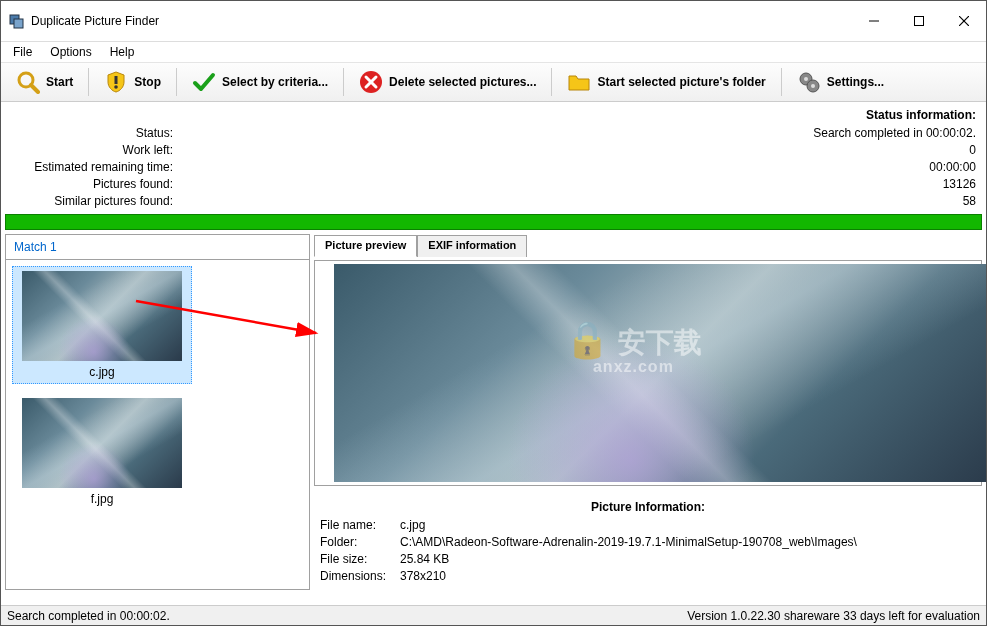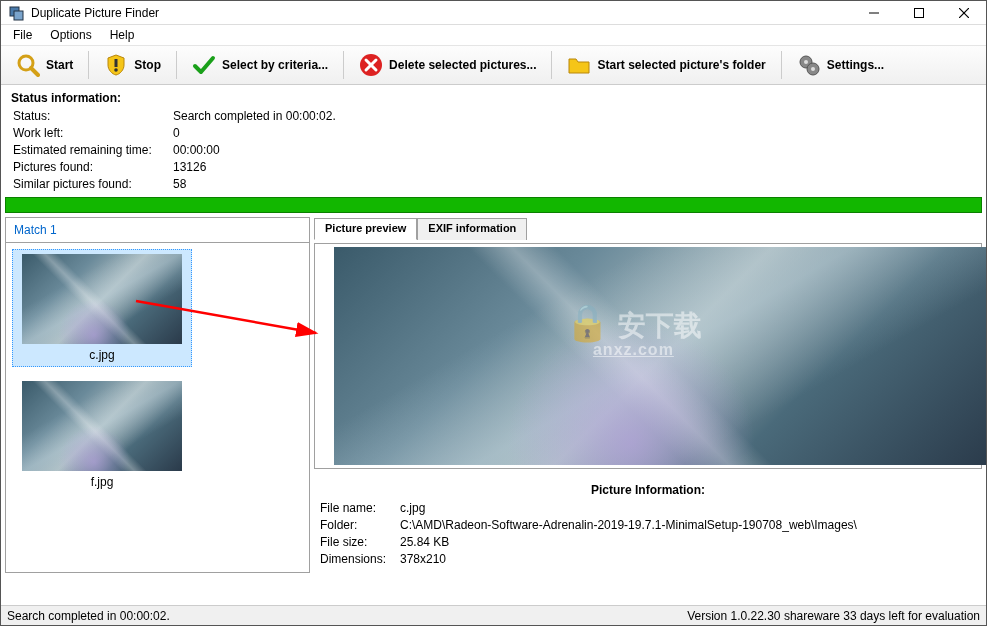--- a/index.html
+++ b/index.html
@@ -1,32 +1,32 @@
 <!DOCTYPE html>
 <html><head>
 <meta charset="utf-8">
 <style>
 * { box-sizing: border-box; margin: 0; padding: 0; }
 body { font-family: "Segoe UI", Tahoma, sans-serif; font-size: 12px; background: #fff; width: 987px; height: 626px; overflow: hidden; border: 1px solid #555; position: relative; }
 
-.titlebar { height: 24px; background: #fff; display: flex; align-items: center; padding-left: 8px; border-bottom: 1px solid #ddd; }
+.titlebar { height: 41px; background: #fff; display: flex; align-items: center; padding-left: 8px; border-bottom: 1px solid #ddd; }
 .titlebar .app-icon { width: 16px; height: 16px; margin-right: 6px; }
 .titlebar .title { flex: 1; font-size: 12px; color: #000; }
 .titlebar .win-controls { display: flex; }
 .titlebar .win-btn { width: 45px; height: 29px; display: flex; align-items: center; justify-content: center; font-size: 14px; cursor: pointer; }
 
 .menubar { height: 20px; display: flex; align-items: center; padding-left: 4px; gap: 2px; background: #fff; }
 .menubar .menu-item { padding: 2px 8px; cursor: pointer; }
 
 .toolbar { height: 40px; background: linear-gradient(#fdfdfd, #f0f0f0); border-top: 1px solid #e5e5e5; border-bottom: 1px solid #ccc; display: flex; align-items: center; padding: 0 6px; gap: 4px; }
 .tool-btn { display: flex; align-items: center; gap: 6px; padding: 4px 8px; cursor: pointer; border: 1px solid transparent; border-radius: 2px; font-weight: bold; font-size: 12px; }
 .tool-sep { width: 1px; height: 28px; background: #ccc; margin: 0 2px; }
 .tool-icon { width: 24px; height: 24px; display: block; }
 
-.status-section { padding: 6px 10px 4px 10px; }
+.status-section { padding: 6px 10px 4px 10px; text-align: right; }
 .status-section .section-title { font-weight: bold; margin-bottom: 4px; }
 .status-grid { display: grid; grid-template-columns: 160px auto; row-gap: 3px; padding-left: 2px; }
 
 .green-bar { height: 16px; background: #12b700; border: 1px solid #0a8000; margin: 2px 4px 4px 4px; }
 
 .main-row { display: flex; padding: 0 4px 4px 4px; height: 360px; gap: 4px; }
 .match-panel { width: 305px; border: 1px solid #a0a0a0; background: #fff; display: flex; flex-direction: column; position: relative; }
 .match-tab { color: #0066cc; padding: 5px 8px; border-bottom: 1px solid #a0a0a0; }
 .match-body { flex: 1; overflow: auto; padding: 6px; }
 .thumb-item { display: flex; flex-direction: column; align-items: center; width: 180px; padding: 4px; margin: 0 0 10px 0; }
@@ -42,21 +42,21 @@
 .tabs-row { display: flex; gap: 0; height: 22px; }
 .tab { padding: 3px 10px; border: 1px solid #a0a0a0; border-bottom: none; background: #f0f0f0; cursor: pointer; font-weight: bold; font-size: 11px; position: relative; top: 1px; }
 .tab.active { background: #fff; z-index: 2; border-bottom: 1px solid #fff; }
 .preview-box { border: 1px solid #a0a0a0; background: #fff; height: 226px; padding: 3px; }
 .preview-img { width: 100%; height: 100%; background: linear-gradient(135deg, #3a5a6a 0%, #6a8a9a 30%, #aabbc0 50%, #4a6a7a 70%, #2a3a4a 100%); position: relative; overflow: hidden; margin-left: 16px; }
 .preview-img::before { content: ""; position: absolute; inset: 0; background:
   radial-gradient(circle at 45% 90%, rgba(180,160,220,0.7) 0%, transparent 30%),
   linear-gradient(45deg, transparent 40%, rgba(255,255,255,0.3) 45%, transparent 50%),
   linear-gradient(-30deg, transparent 30%, rgba(200,220,230,0.4) 50%, transparent 70%); }
 .watermark { position: absolute; left: 35%; top: 25%; color: rgba(255,255,255,0.5); font-size: 28px; font-weight: bold; text-align: center; }
-.watermark .sub { font-size: 16px; display: block; margin-top: -4px; letter-spacing: 1px; text-decoration: underline; }
+.watermark .sub { font-size: 16px; display: block; margin-top: -4px; letter-spacing: 1px; }
 .watermark .lock { font-size: 36px; display: inline-block; margin-right: 8px; }
 
 .info-section { margin-top: 6px; padding: 4px 6px; }
 .info-section .section-title { font-weight: bold; margin-bottom: 4px; text-align: center; }
 .info-grid { display: grid; grid-template-columns: 80px auto; row-gap: 3px; }
 
 .statusbar { position: absolute; bottom: 0; left: 0; right: 0; height: 20px; border-top: 1px solid #ccc; background: #f0f0f0; display: flex; align-items: center; padding: 0 6px; justify-content: space-between; font-size: 12px; }
 
 .red-arrow { position: absolute; pointer-events: none; z-index: 50; }
 </style>

